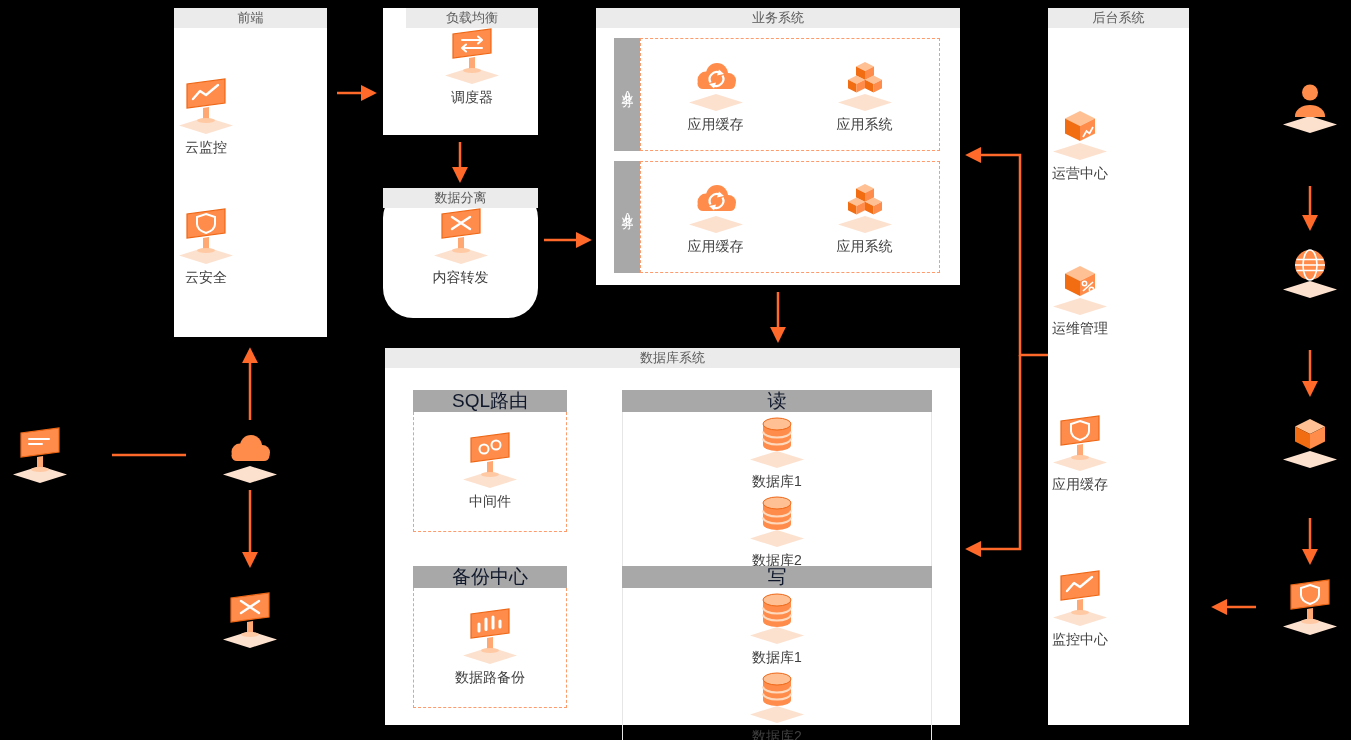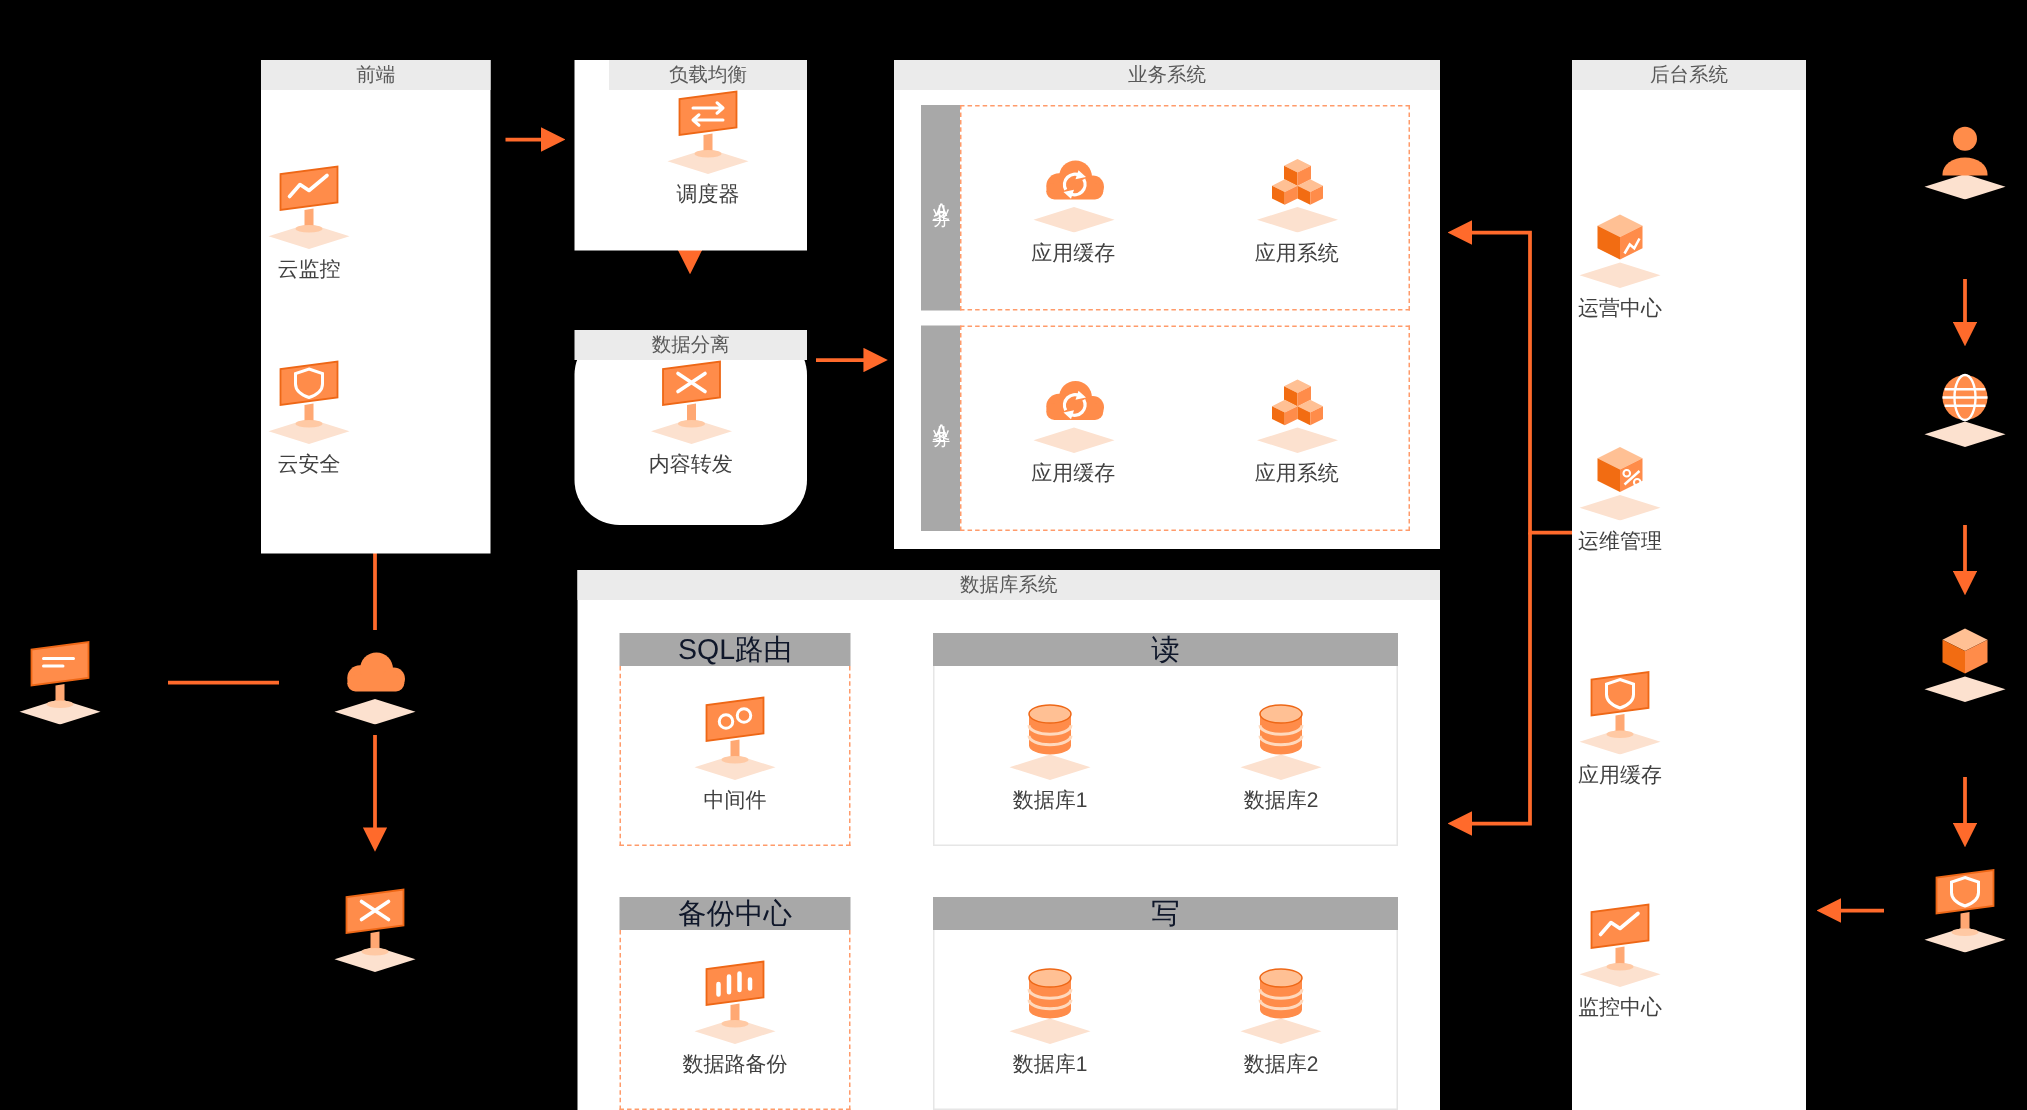--- a/index.html
+++ b/index.html
@@ -2,52 +2,52 @@
 <html style="--bg: #000000; --accent: #ff6a2b; --dashed: #ff9b6b; --hdrbg: #ebebeb; --hdrtx: #595959; --subbg: #a8a8a8;"><head>
 <meta charset="utf-8">
 <style>
   * { margin:0; padding:0; box-sizing:border-box; }
   html,body { background:#000; font-family:"Liberation Sans","DejaVu Sans",sans-serif; }
   .canvas { position:relative; width:1351px; height:740px; background:var(--bg,#000); overflow:hidden; }
   .overlay { position:absolute; left:0; top:0; z-index:1; pointer-events:none; }
   .arr { stroke:var(--accent,#ff6a2b); stroke-width:2.5; fill:none; }
   #ah path { fill:var(--accent,#ff6a2b); }
 
-  .panel { position:absolute; background:#fff; z-index:2;margin-top:32px; }
+  .panel { position:absolute; background:#fff; z-index:2; }
   .ph { height:20px; background:var(--hdrbg,#ebebeb); color:var(--hdrtx,#595959); font-size:13px;
         display:flex; align-items:center; justify-content:center; }
   .pbody { height:calc(100% - 20px); }
   .col { display:flex; flex-direction:column; justify-content:space-evenly; align-items:flex-start; }
   .center { display:flex; justify-content:center; }
   .node { display:flex; flex-direction:column; align-items:center; }
   .icon { width:64px; height:56px; display:block; }
   .icon svg { display:block; }
   .nlabel { font-size:14px; color:#404040; margin-top:5px; white-space:nowrap; }
 
   #p-frontend { left:174px; top:8px;  width:153px; height:329px; }
   #p-lb       { left:383px; top:8px;  width:155px; height:127px;padding-left:23px; }
   #p-ds       { left:383px; top:188px; width:155px; height:130px;border-radius:30px; }
-  #p-biz      { left:596px; top:8px;  width:364px; height:326px; }
+  #p-biz      { left:596px; top:8px;  width:364px; height:277px; }
   #p-db       { left:385px; top:348px; width:575px; height:377px; }
-  #p-backend  { left:1048px; top:8px; width:156px; height:717px; }
+  #p-backend  { left:1048px; top:8px; width:141px; height:717px; }
 
   .biz-body { display:flex; flex-direction:column; gap:10px; padding:10px 20px 12px 18px; }
   .biz-row { flex:1; display:flex; }
   .biz-tab { width:26px; background:var(--subbg,#a8a8a8); color:#fff; font-size:12px;
              display:flex; align-items:center; justify-content:center;
              writing-mode:vertical-rl; text-orientation:upright; letter-spacing:3px; }
   .biz-content { flex:1; border:1px dashed var(--dashed,#ff9b6b);
                  display:flex; justify-content:space-around; align-items:center; }
 
   .sub { position:absolute; display:flex; flex-direction:column; background:#fff; }
   .sub-h { height:22px; flex:none; background:var(--subbg,#a8a8a8); color:#0f172a; font-size:19px;
            display:flex; align-items:center; justify-content:center; }
   .sub-b { flex:1; display:flex; justify-content:space-around; align-items:center; }
   .dashed { border:1px dashed var(--dashed,#ff9b6b); border-top:none; }
-  .solid  { border:1px solid #e6e6e6; border-top:none; }
+  .solid  { border:1px solid #e6e6e6; border-top:none;flex-direction:column; }
   #s-sql    { left:28px;  top:42px;  width:154px; height:142px; }
   #s-read   { left:237px; top:42px;  width:310px; height:142px; }
   #s-backup { left:28px;  top:218px; width:154px; height:142px; }
   #s-write  { left:237px; top:218px; width:310px; height:142px; }
 
   .float { position:absolute; z-index:2; }
 </style>
 </head>
 <body>
 

